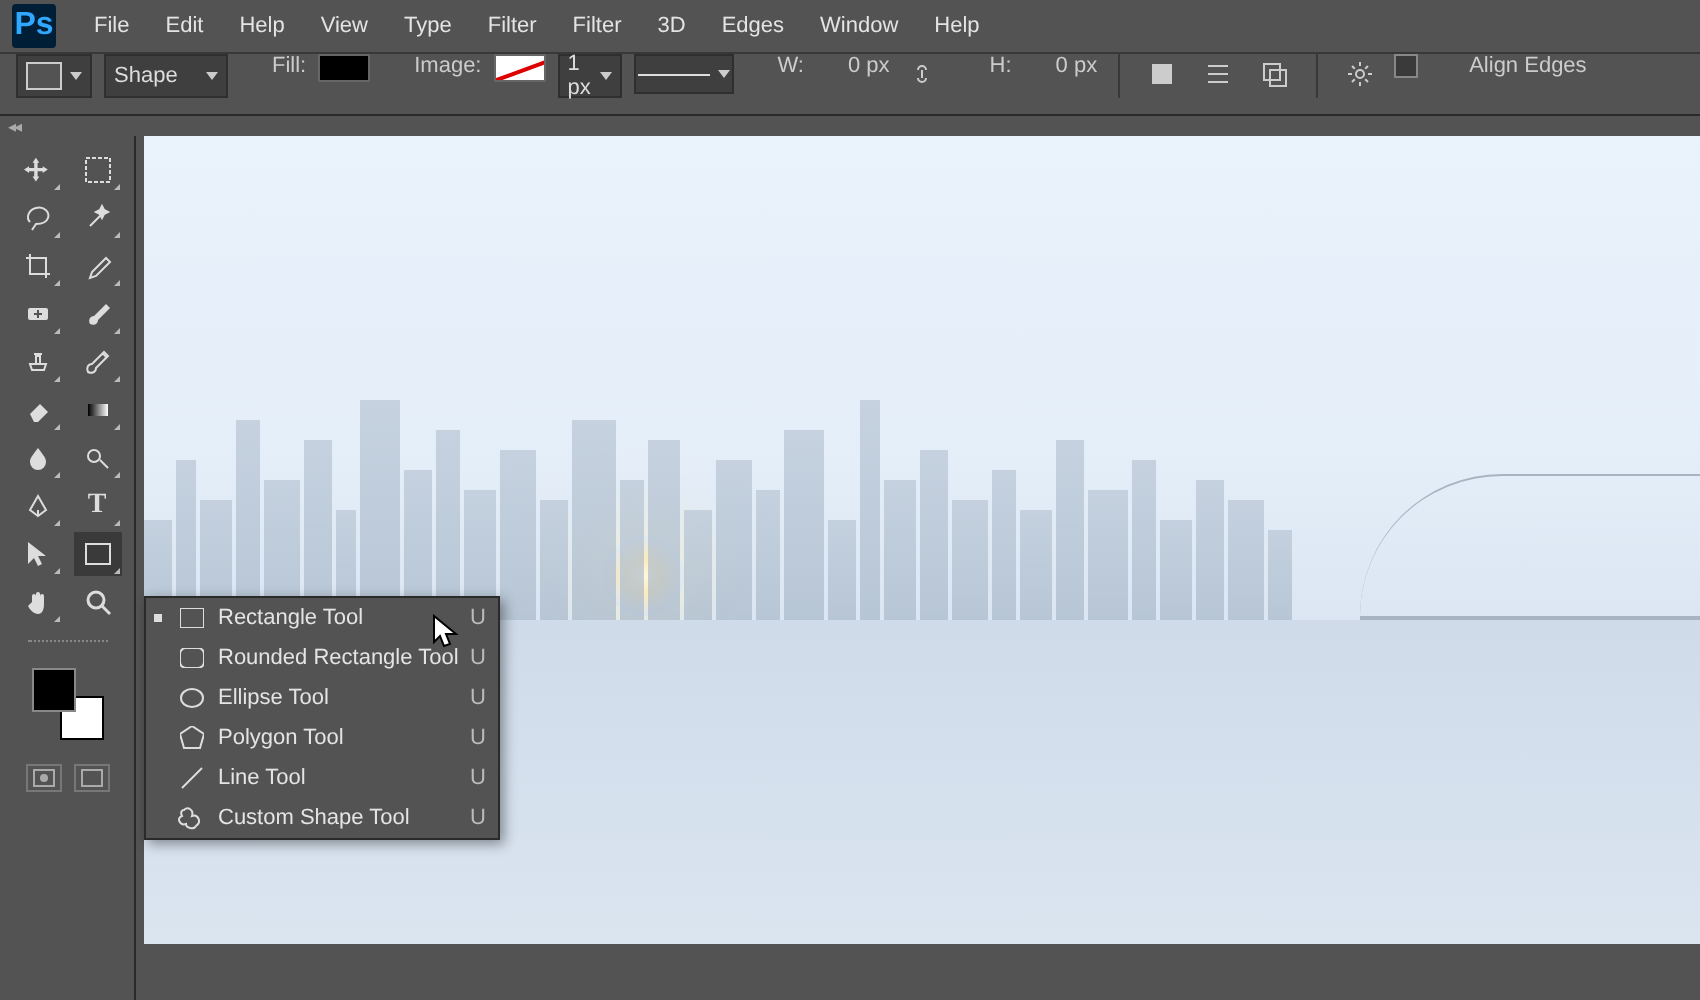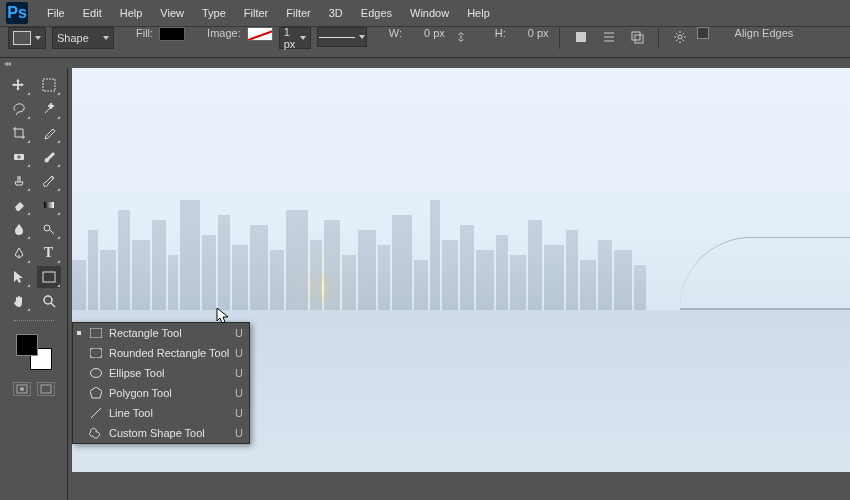--- a/index.html
+++ b/index.html
@@ -37,21 +37,21 @@
 .mini { width:18px; height:14px; border:1px solid #777; display:flex; align-items:center; justify-content:center; }
 
 .canvas { position:absolute; top:68px; left:72px; right:0; bottom:28px; background:linear-gradient(180deg,#eaf2fb 0%,#e4eef9 40%,#dbe6f2 60%,#d9e4ef 100%); }
 .water { position:absolute; left:0; right:0; bottom:0; height:40%; background:linear-gradient(180deg,#cfdbe9 0%,#d6e1ee 60%,#dbe5f0 100%); }
 .sun { position:absolute; left:230px; top:200px; width:40px; height:40px; border-radius:50%; background:radial-gradient(circle,#fff8dc 0%,#fceabb 30%,transparent 70%); box-shadow:0 0 30px 10px rgba(255,245,200,.5); }
 .skyline { position:absolute; left:0; right:0; bottom:40%; height:120px; display:flex; align-items:flex-end; }
 .bldg { background:linear-gradient(180deg,#b8c5d4 0%,#a8b8c9 100%); margin-right:2px; opacity:.7; }
 .cable { position:absolute; right:-10px; bottom:40%; width:180px; height:120px; border-bottom:2px solid #a8b4c2; }
 .cable::before { content:""; position:absolute; right:0; bottom:0; width:180px; height:70px; border-top:1px solid #a8b4c2; border-radius:90px 0 0 0; }
 
-.flyout { position:absolute; top:298px; left:72px; width:178px; background:#535353; border:1px solid #2a2a2a; box-shadow:2px 2px 6px rgba(0,0,0,.4); z-index:10;margin-top:24px; }
+.flyout { position:absolute; top:298px; left:72px; width:178px; background:#535353; border:1px solid #2a2a2a; box-shadow:2px 2px 6px rgba(0,0,0,.4); z-index:10; }
 .fly-item { display:flex; align-items:center; height:20px; padding:0 6px 0 4px; color:#e4e4e4; cursor:pointer; position:relative; }
 .fly-item.sel::before { content:""; position:absolute; left:4px; top:8px; width:4px; height:4px; background:#ddd; }
 .fly-icon { width:14px; height:12px; margin-left:12px; margin-right:6px; display:flex; align-items:center; justify-content:center; }
 .fly-label { flex:1; }
 .fly-key { color:#bbb; }
 .cursor { position:absolute; top:307px; left:216px; z-index:20; }
 
 svg { display:block; }
 </style>
 </head>

